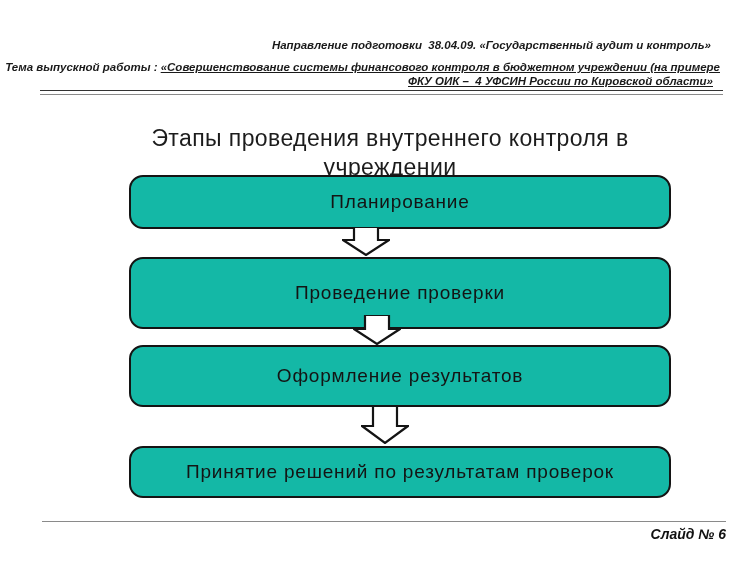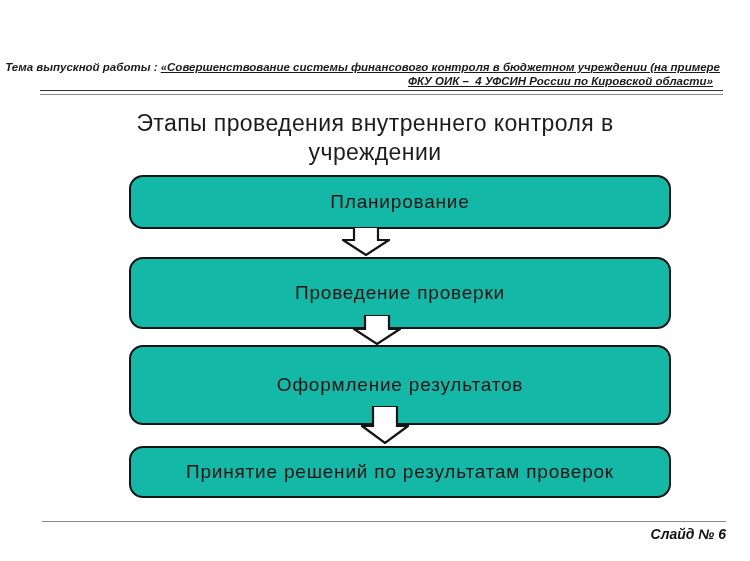--- a/index.html
+++ b/index.html
@@ -30,21 +30,21 @@
     position: absolute;
     top: 90px; left: 40px; width: 683px; height: 3px;
     border-top: 1px solid #333333;
     border-bottom: 1px solid #8a8a8a;
   }
 
   
   .title {
     position: absolute;
     top: 109px; left: 95px; width: 560px;
-    margin: 0;
+    margin: 15px;
     text-align: center;
     font-size: 23px;
     line-height: 29px;
     font-weight: 400;
     letter-spacing: 0.4px;
     color: #1c1c1c;
   }
 
   
   .step-box {
@@ -56,21 +56,21 @@
     border-radius: 14px;
     display: flex;
     align-items: center;
     justify-content: center;
     font-size: 19px;
     letter-spacing: 0.8px;
     color: #141414;
   }
   .step-1 { top: 175px; height: 54px; }
   .step-2 { top: 257px; height: 72px; }
-  .step-3 { top: 345px; height: 80px; }
+  .step-3 { top: 345px; height: 62px; }
   .step-4 { top: 446px; height: 52px; }
 
   .flow-arrow { position: absolute; }
   .arrow-1 { top: 227px; left: 342px; }
   .arrow-2 { top: 315px; left: 353px; }
   .arrow-3 { top: 406px; left: 361px; }
 
   
   .footer-rule {
     position: absolute;
@@ -84,20 +84,21 @@
     font-size: 14px;
     color: #111;
     font-style: italic;
   }
 </style>
 </head>
 <body>
 
 <div class="slide">
 
+  <div class="hdr-line hdr-line1">Направление подготовки  38.04.09. «Государственный аудит и контроль»</div>
 
   <div class="hdr-line hdr-line2"><span>Тема выпускной работы : </span><span class="u">«Совершенствование системы финансового контроля в бюджетном учреждении (на примере</span></div>
 
   <div class="hdr-line hdr-line3"><span class="u">ФКУ ОИК –  4 УФСИН России по Кировской области»</span></div>
 
   <div class="header-rule"></div>
 
   <h1 class="title">Этапы проведения внутреннего контроля в учреждении</h1>
 
   <div class="step-box step-1">

